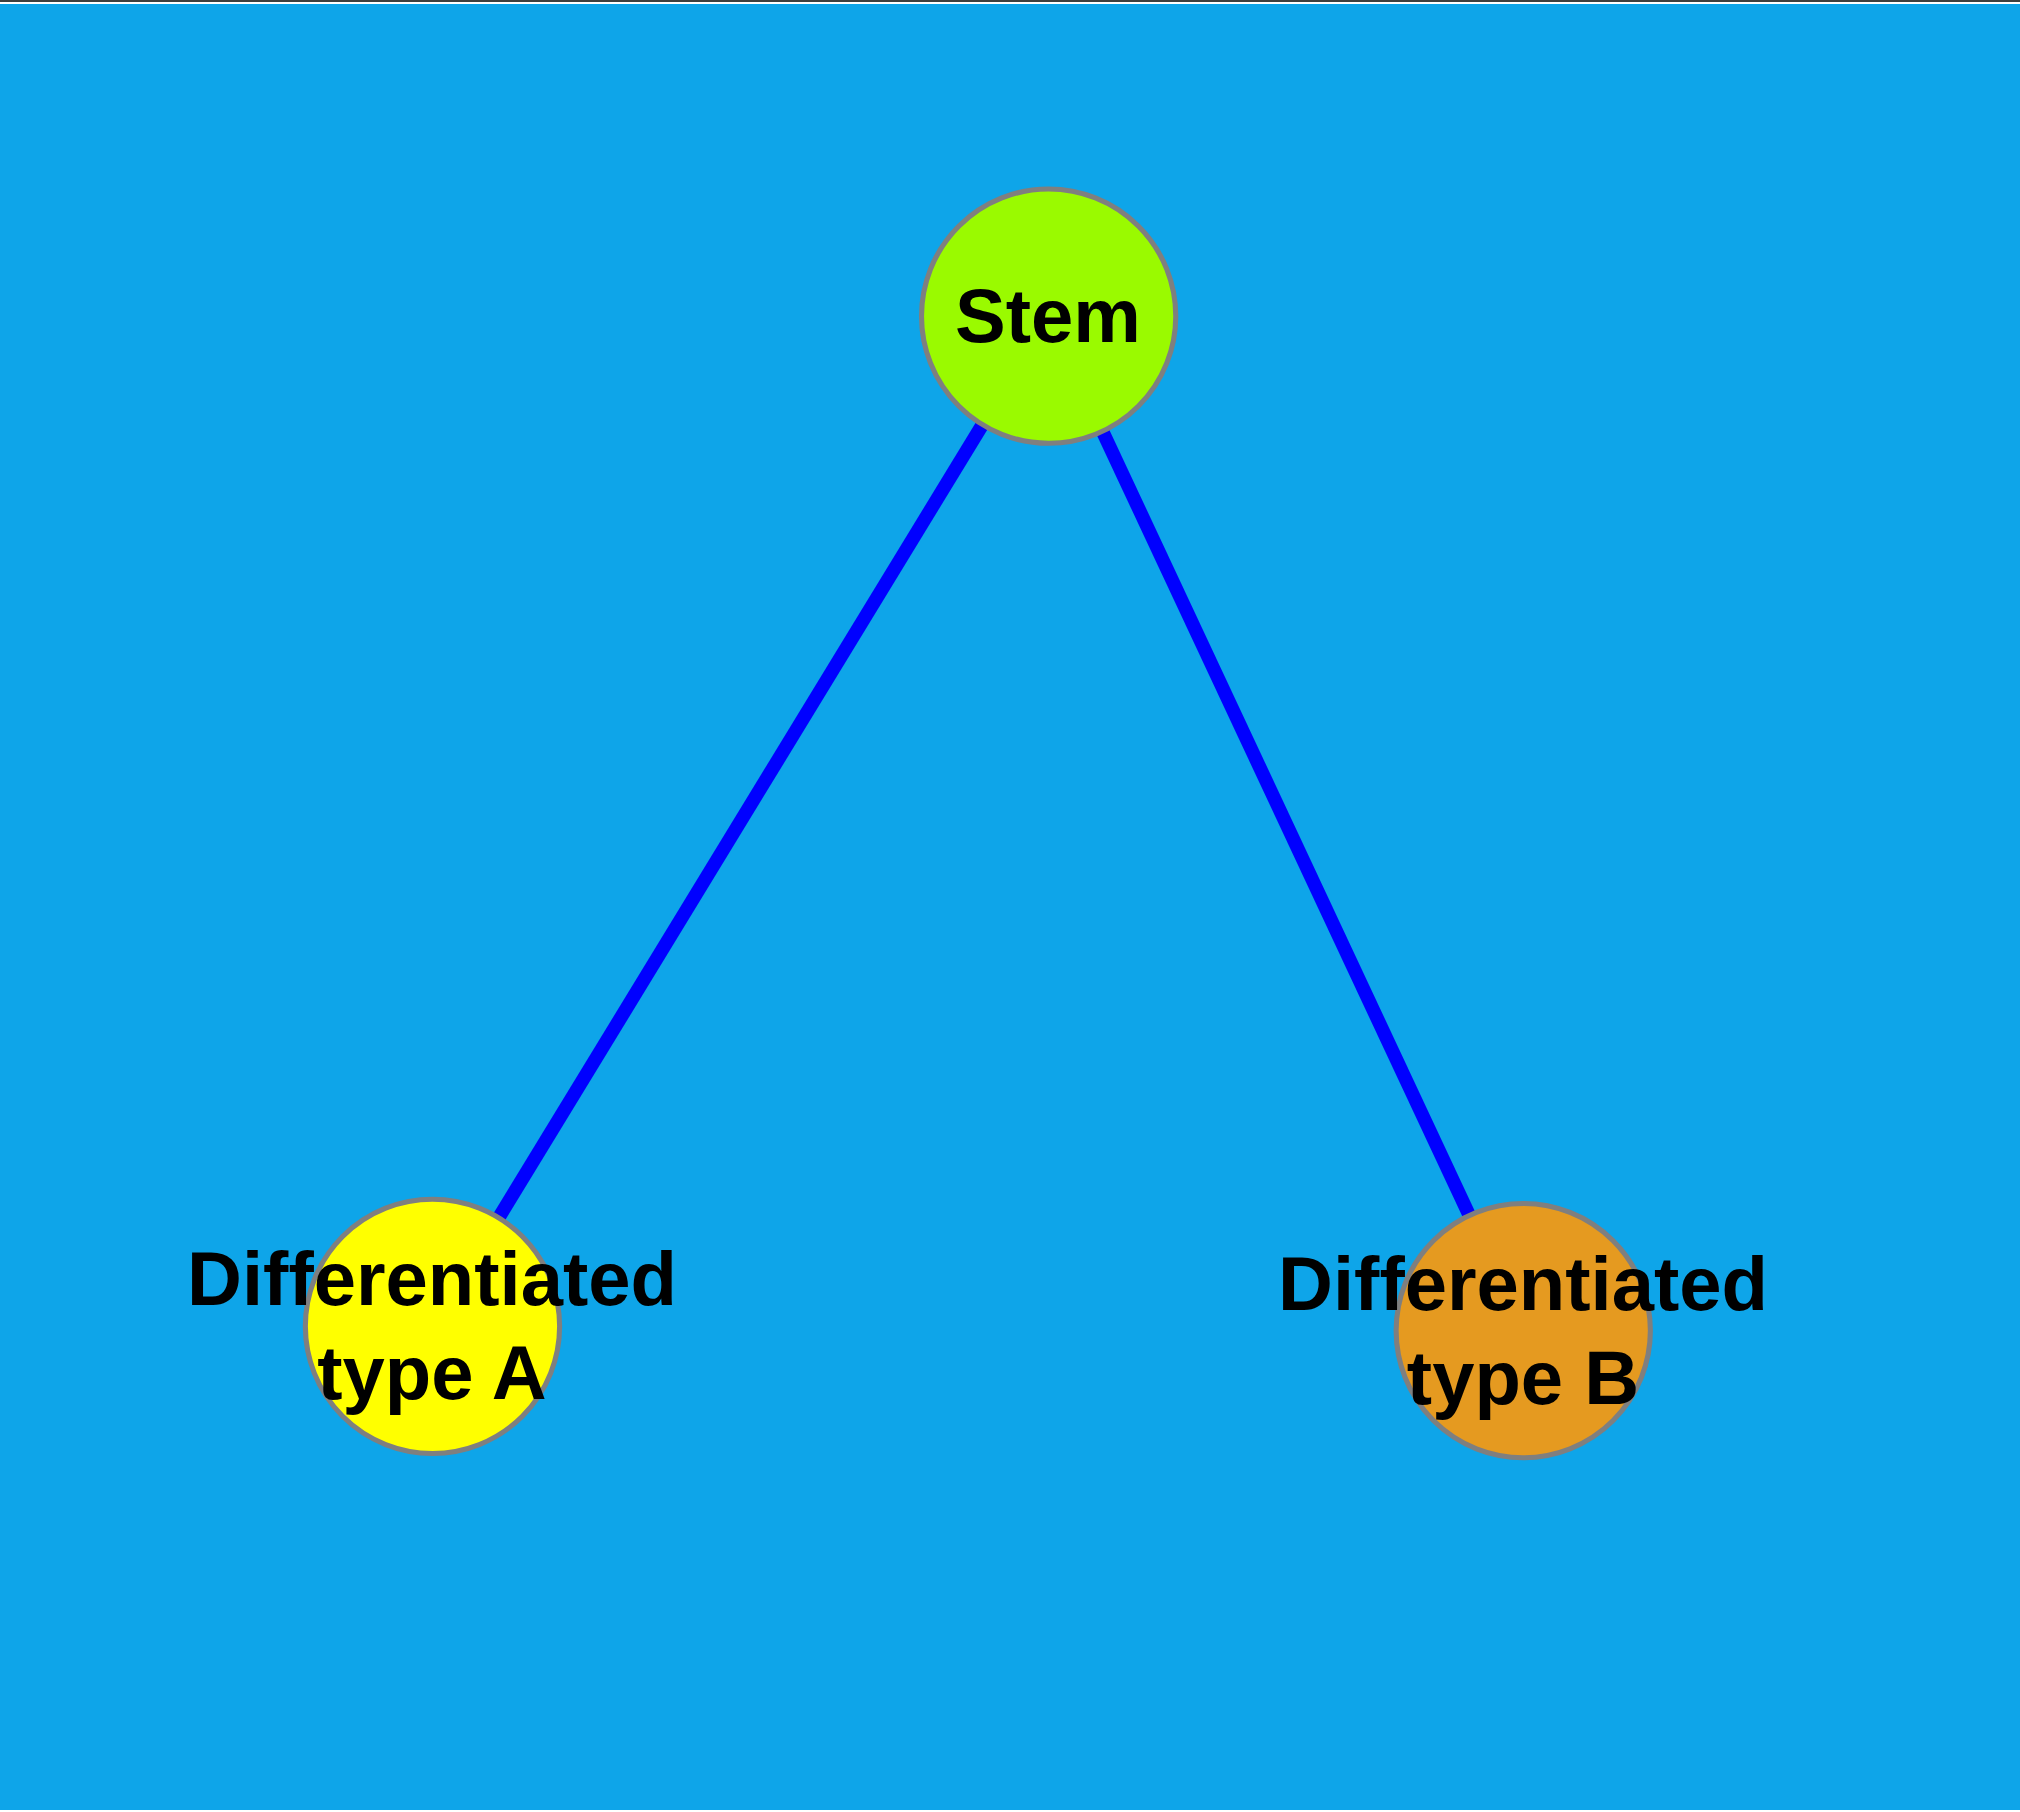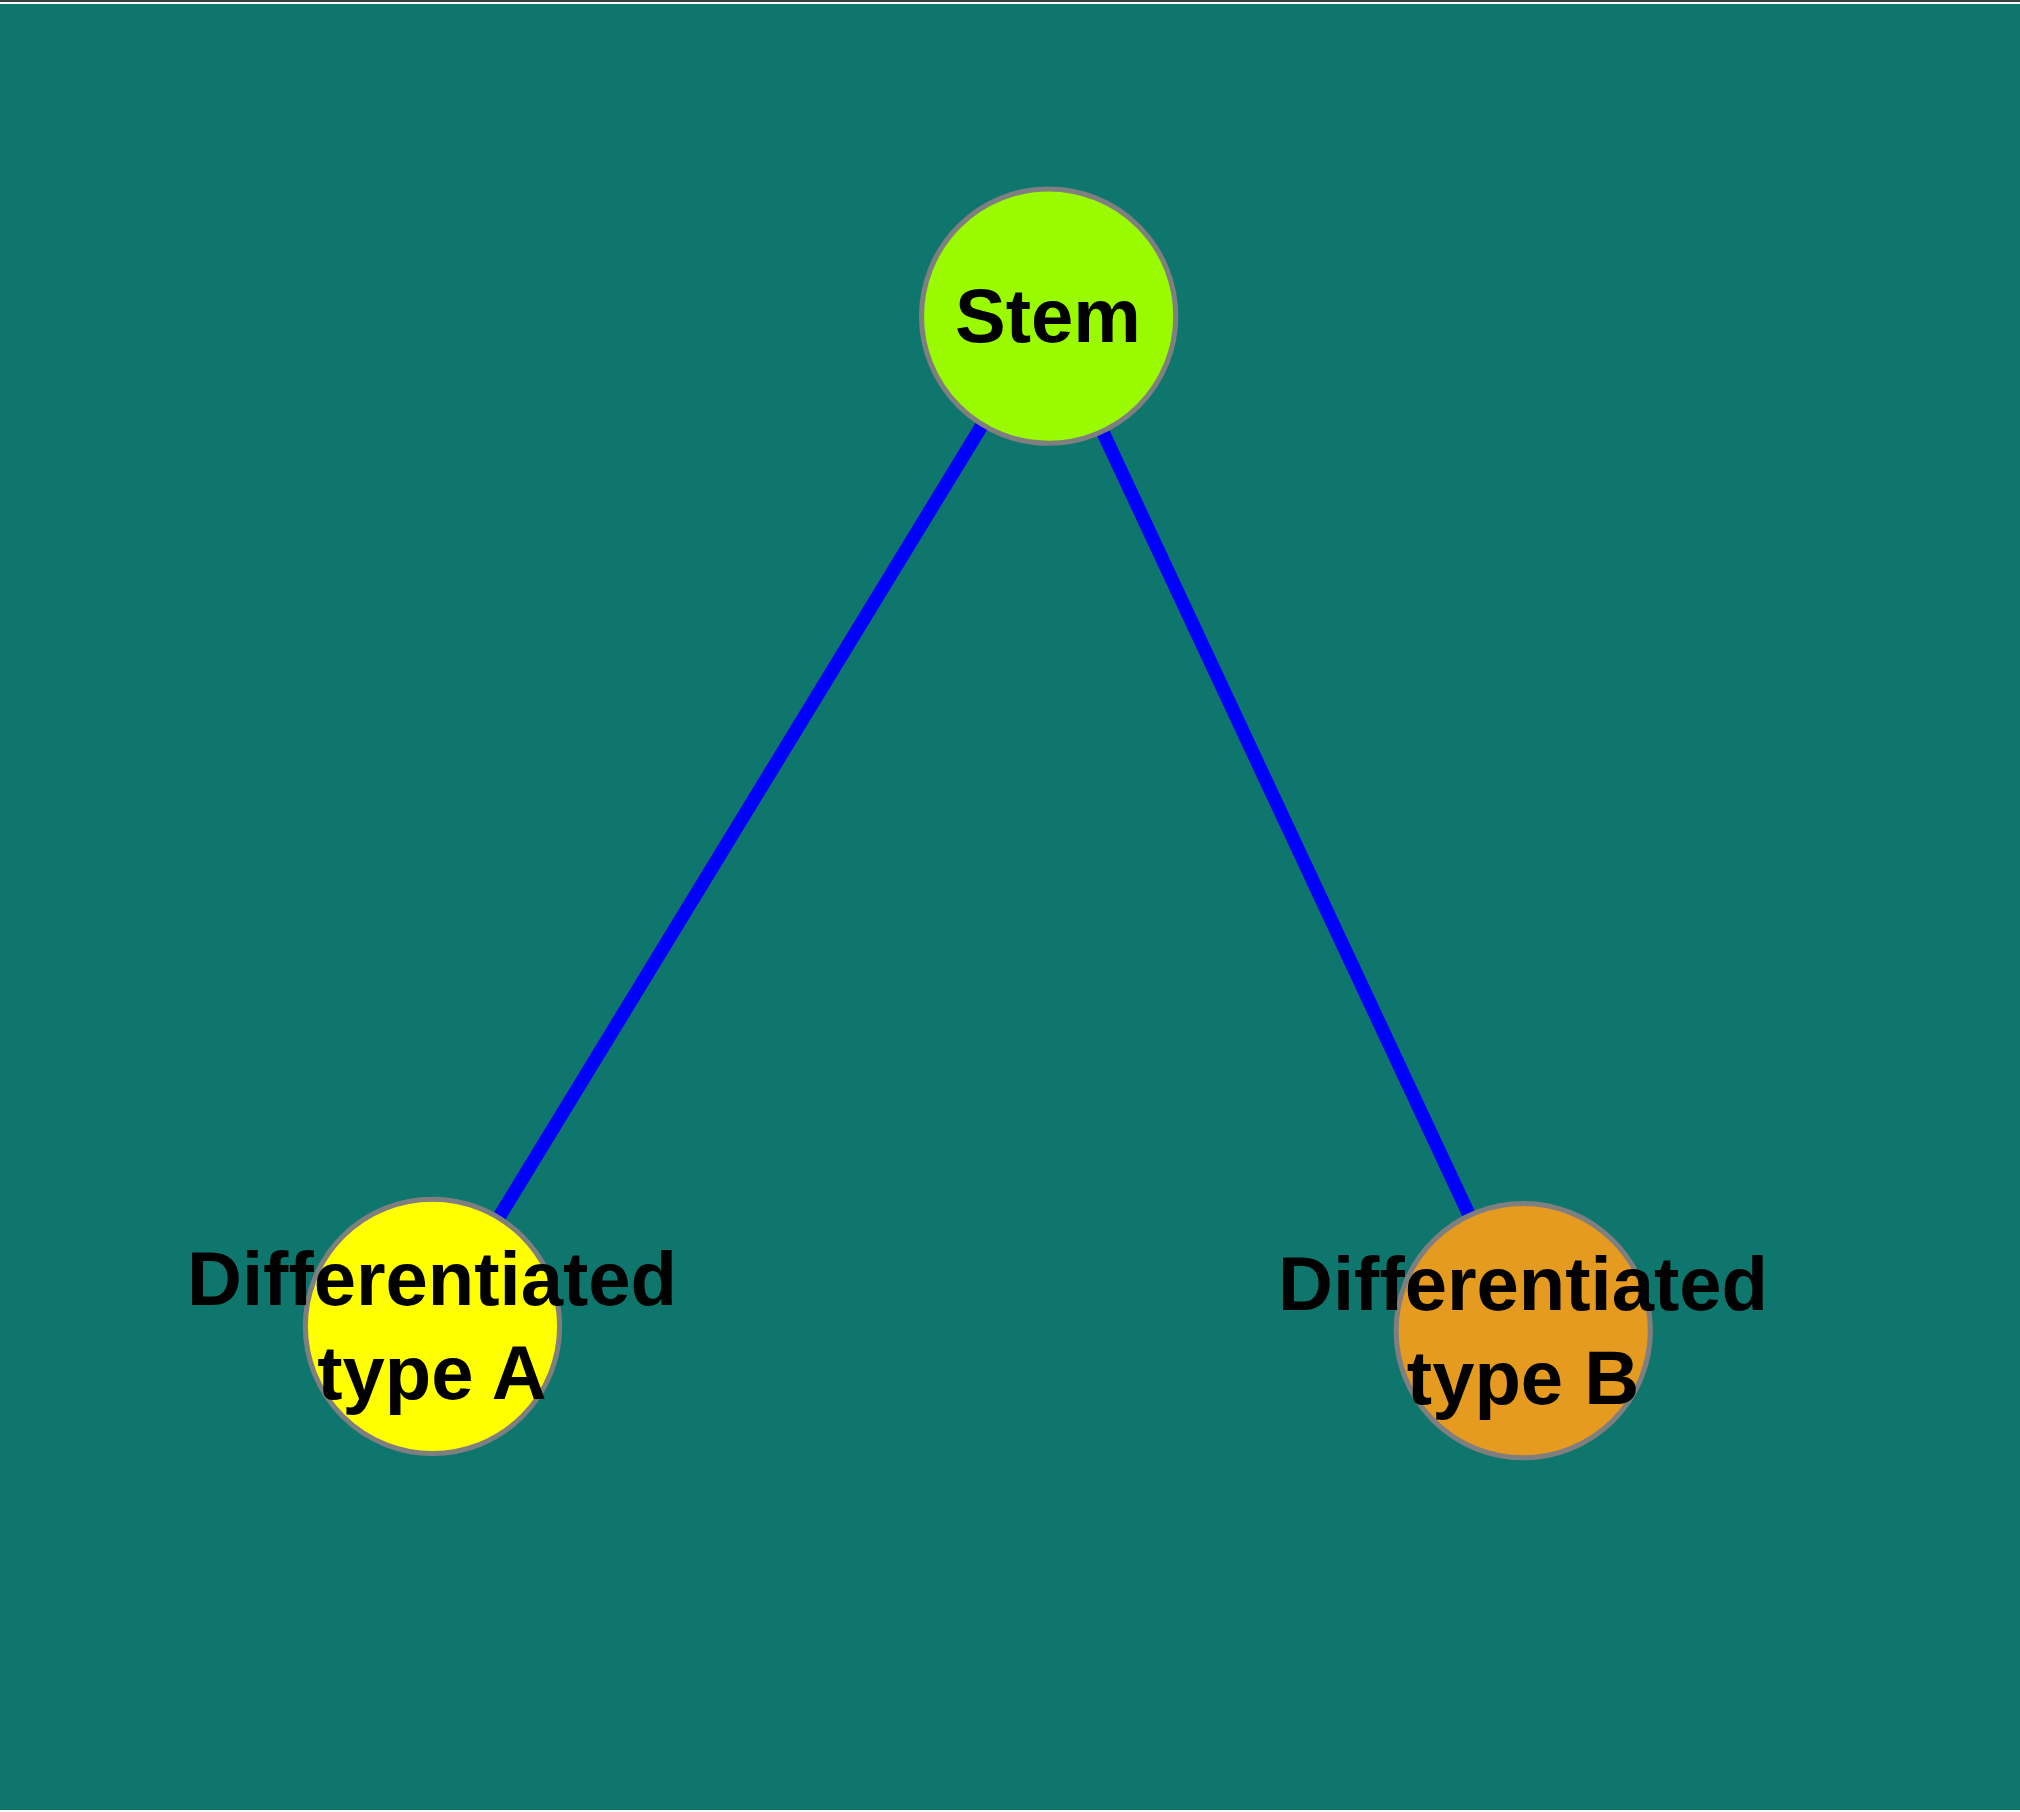--- a/index.html
+++ b/index.html
@@ -53,21 +53,21 @@
     line-height: 94px;
     font-weight: bold;
     color: #000000;
     text-align: center;
     white-space: pre-line;
   }
 </style>
 </head>
 <body>
 
-<div class="stage" style="width: 2021px; height: 1812px; background: #0f766e;">
+<div class="stage" style="width: 2021px; height: 1812px; background: #0ea5e9;">
   <div class="top-dark-line" style="background: rgb(63, 63, 63);"></div>
   <div class="top-white-strip" style="background: rgb(255, 255, 255);"></div>
 
   <svg class="graph" xmlns="http://www.w3.org/2000/svg" width="2021" height="1812" viewBox="0 0 2384 2138">
       <line x1="1237" y1="373" x2="510" y2="1565" stroke="#0000FF" stroke-width="16"></line>
       <line x1="1237" y1="373" x2="1797" y2="1570" stroke="#0000FF" stroke-width="16"></line>
       <circle cx="1237" cy="373" r="150" fill="#9AFA00" stroke="#7F7F7F" stroke-width="6"></circle>
       <circle cx="510" cy="1565" r="150" fill="#FFFF00" stroke="#7F7F7F" stroke-width="6"></circle>
       <circle cx="1797" cy="1570" r="150" fill="#E59A20" stroke="#7F7F7F" stroke-width="6"></circle>
     </svg>

